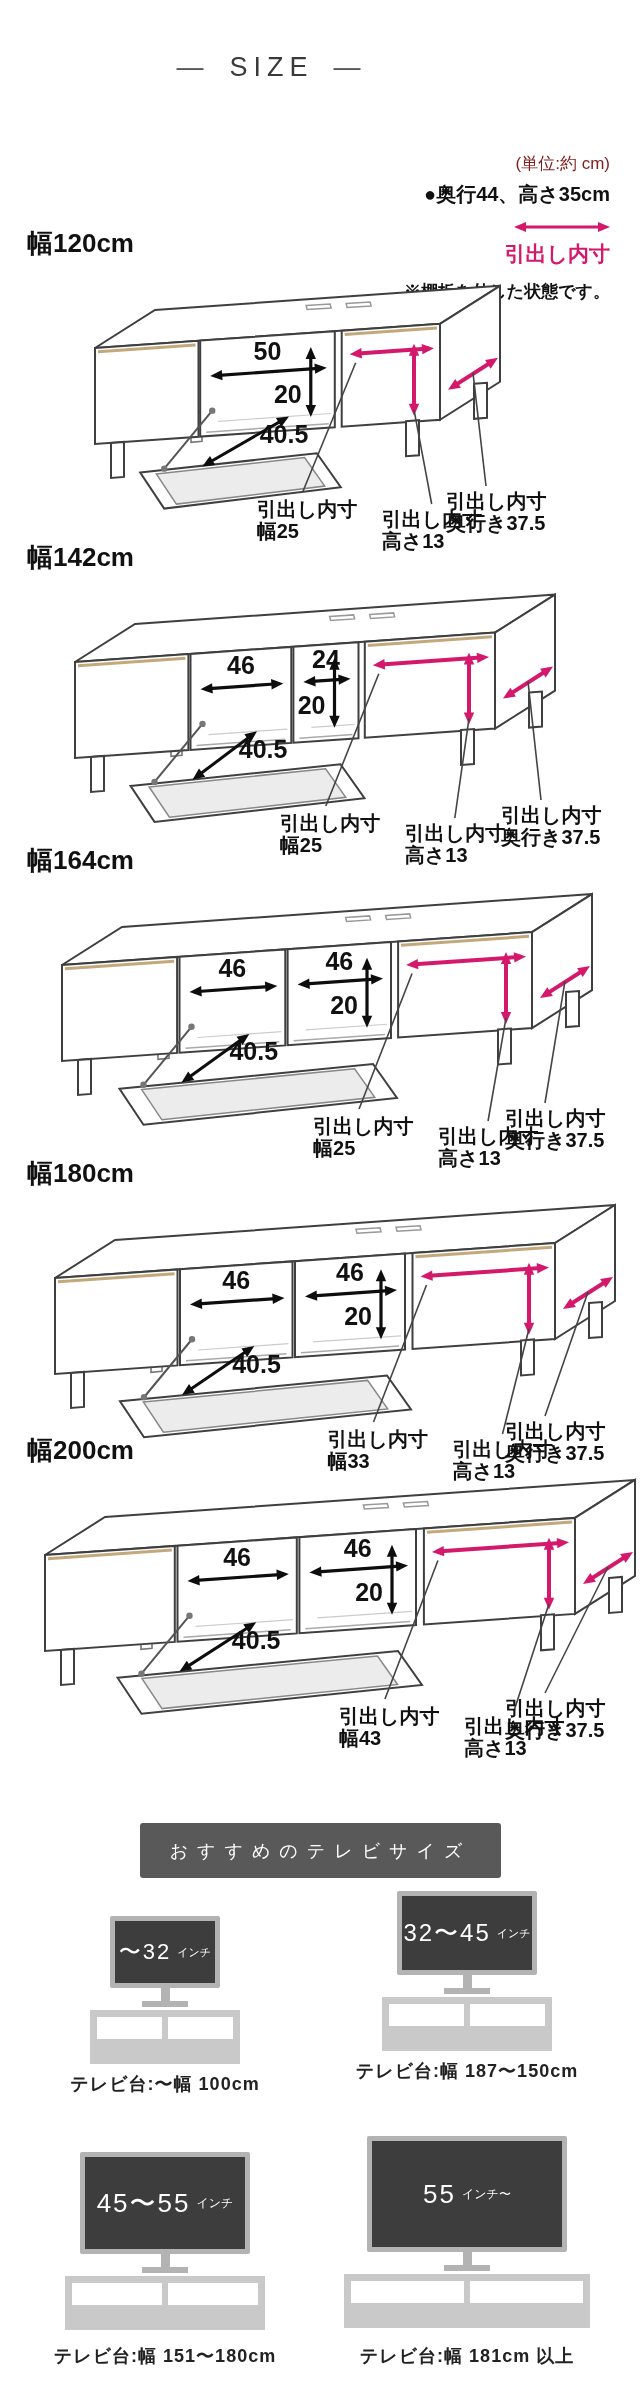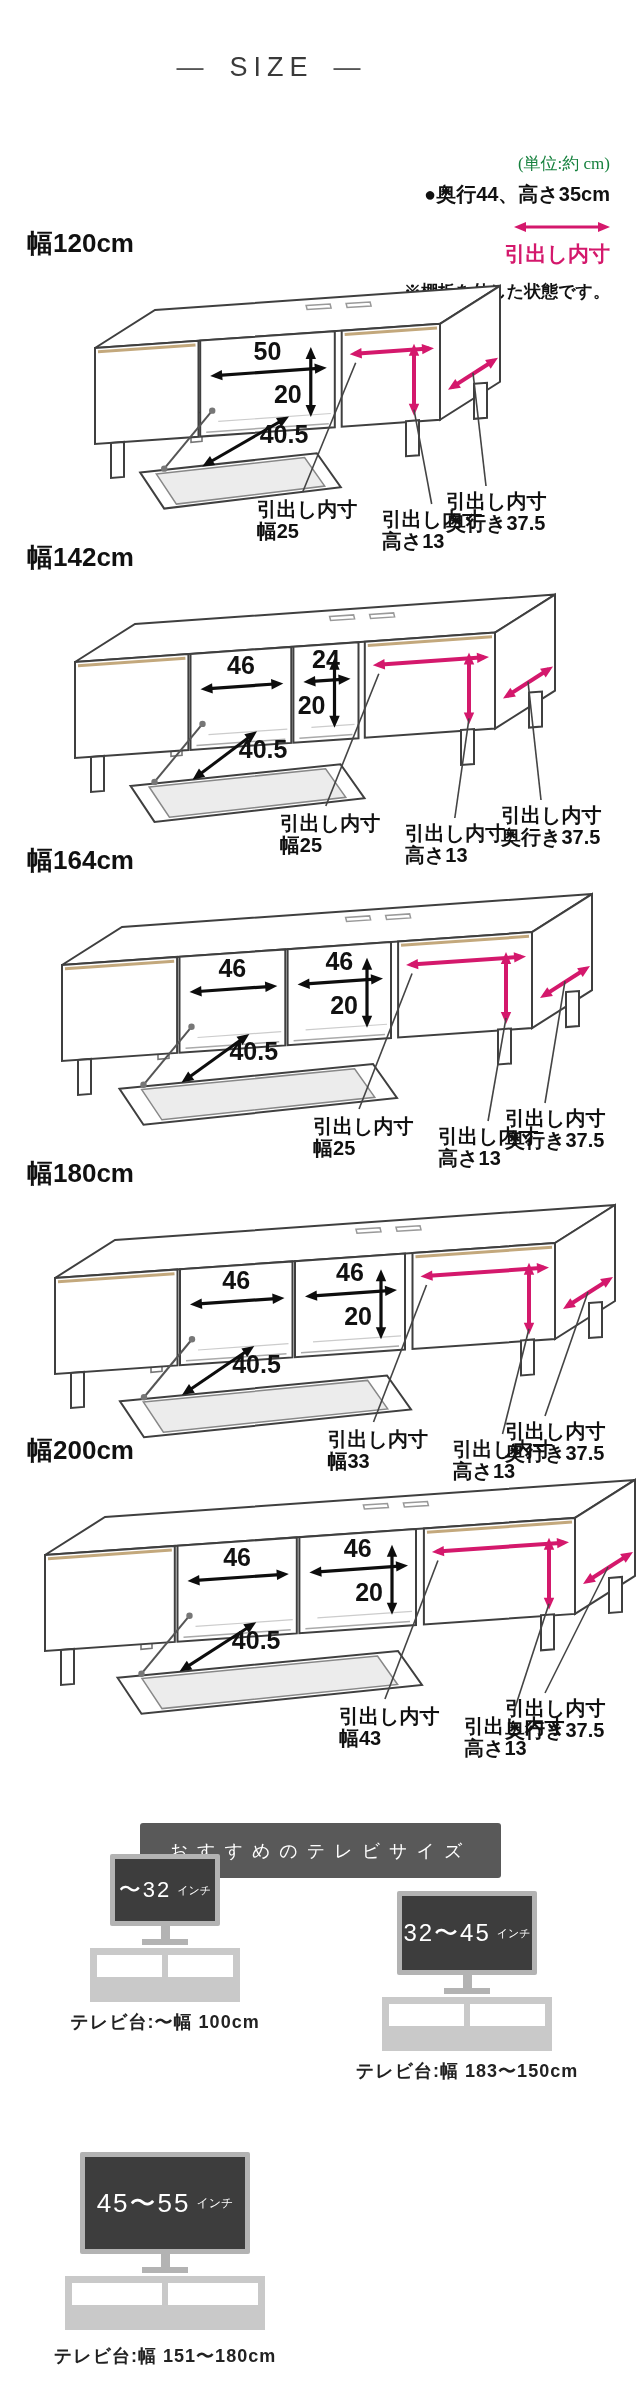--- a/index.html
+++ b/index.html
@@ -6,21 +6,21 @@
   .page{position:relative;width:640px;height:2386px;background:#fff;overflow:hidden;
         font-family:"Liberation Sans",sans-serif;color:#111;}
   svg text{font-family:"Liberation Sans",sans-serif;}
 
   
   .size-title{position:absolute;top:52px;left:0;width:543px;text-align:center;
       font-size:27px;font-weight:400;color:#3a3a3a;letter-spacing:6px;}
   .size-title .dash{margin:0 20px;color:#555;}
 
   .meta{position:absolute;top:152px;right:30px;text-align:right;}
-  .meta .unit{font-size:17px;color:#15803d;font-family:Liberation Serif, serif;}
+  .meta .unit{font-size:17px;color:#7f1d1d;}
   .meta .overall{font-size:20px;font-weight:700;margin-top:6px;}
   .meta .legend{margin-top:12px;}
   .meta .legend-label{font-size:21px;font-weight:700;margin-top:2px;}
   .meta .note{font-size:17px;font-weight:700;margin-top:12px;color:#111;}
 
   
   .size-block{position:absolute;left:0;width:640px;}
   .size-block h2{margin:0 0 0 27px;font-size:26px;font-weight:700;color:#111;}
   .size-block .diagram{position:absolute;left:0;top:34px;width:640px;height:295px;}
   .b1{top:226px;} .b2{top:540px;} .b3{top:843px;} .b4{top:1156px;} .b5{top:1433px;}
@@ -39,21 +39,21 @@
   .scr-main{font-weight:500;letter-spacing:2px;}
   .scr-suffix{font-weight:500;margin-left:6px;}
   .tv-neck{width:9px;height:13px;background:#b3b3b3;}
   .tv-foot{width:46px;height:6px;background:#b3b3b3;margin-bottom:3px;}
   .tv-stand{position:relative;width:100%;height:54px;background:#c9c9c9;}
   .tv-stand .slot{position:absolute;top:7px;height:22px;background:#fff;}
   .tv-stand .slot.left{left:7px;width:calc(50% - 10px);}
   .tv-stand .slot.right{right:7px;width:calc(50% - 10px);}
   .tv-caption{font-size:18px;font-weight:700;color:#222;white-space:nowrap;letter-spacing:1px;}
 
-  .card1{left:90px;top:1854px;width:150px;}
+  .card1{left:90px;top:1916px;width:150px;}
   .card1 .tv-frame{width:100px;height:62px;box-sizing:content-box;}
   .card1 .scr-main{font-size:22px;} .card1 .scr-suffix{font-size:11px;}
   .card1 .tv-caption{margin-top:8px;}
 
   .card2{left:382px;top:1891px;width:170px;}
   .card2 .tv-frame{width:130px;height:74px;}
   .card2 .scr-main{font-size:24px;} .card2 .scr-suffix{font-size:11px;}
   .card2 .tv-caption{margin-top:8px;}
 
   .card3{left:65px;top:2152px;width:200px;}
@@ -421,33 +421,48 @@
         <span class="scr-main">32〜45</span>
         <span class="scr-suffix">インチ</span>
       </div>
     </div>
     <div class="tv-neck"></div>
     <div class="tv-foot"></div>
     <div class="tv-stand">
       <div class="slot left"></div>
       <div class="slot right"></div>
     </div>
-    <div class="tv-caption">テレビ台:幅 183〜150cm</div>
+    <div class="tv-caption">テレビ台:幅 187〜150cm</div>
   </div>
 
   <div class="tv-card card3">
     <div class="tv-frame">
       <div class="tv-screen">
         <span class="scr-main">45〜55</span>
         <span class="scr-suffix">インチ</span>
       </div>
     </div>
     <div class="tv-neck"></div>
     <div class="tv-foot"></div>
     <div class="tv-stand">
       <div class="slot left"></div>
       <div class="slot right"></div>
     </div>
     <div class="tv-caption">テレビ台:幅 151〜180cm</div>
   </div>
 
+  <div class="tv-card card4">
+    <div class="tv-frame">
+      <div class="tv-screen">
+        <span class="scr-main">55</span>
+        <span class="scr-suffix">インチ〜</span>
+      </div>
+    </div>
+    <div class="tv-neck"></div>
+    <div class="tv-foot"></div>
+    <div class="tv-stand">
+      <div class="slot left"></div>
+      <div class="slot right"></div>
+    </div>
+    <div class="tv-caption">テレビ台:幅 181cm 以上</div>
+  </div>
 
 </div>
 
 </body></html>

